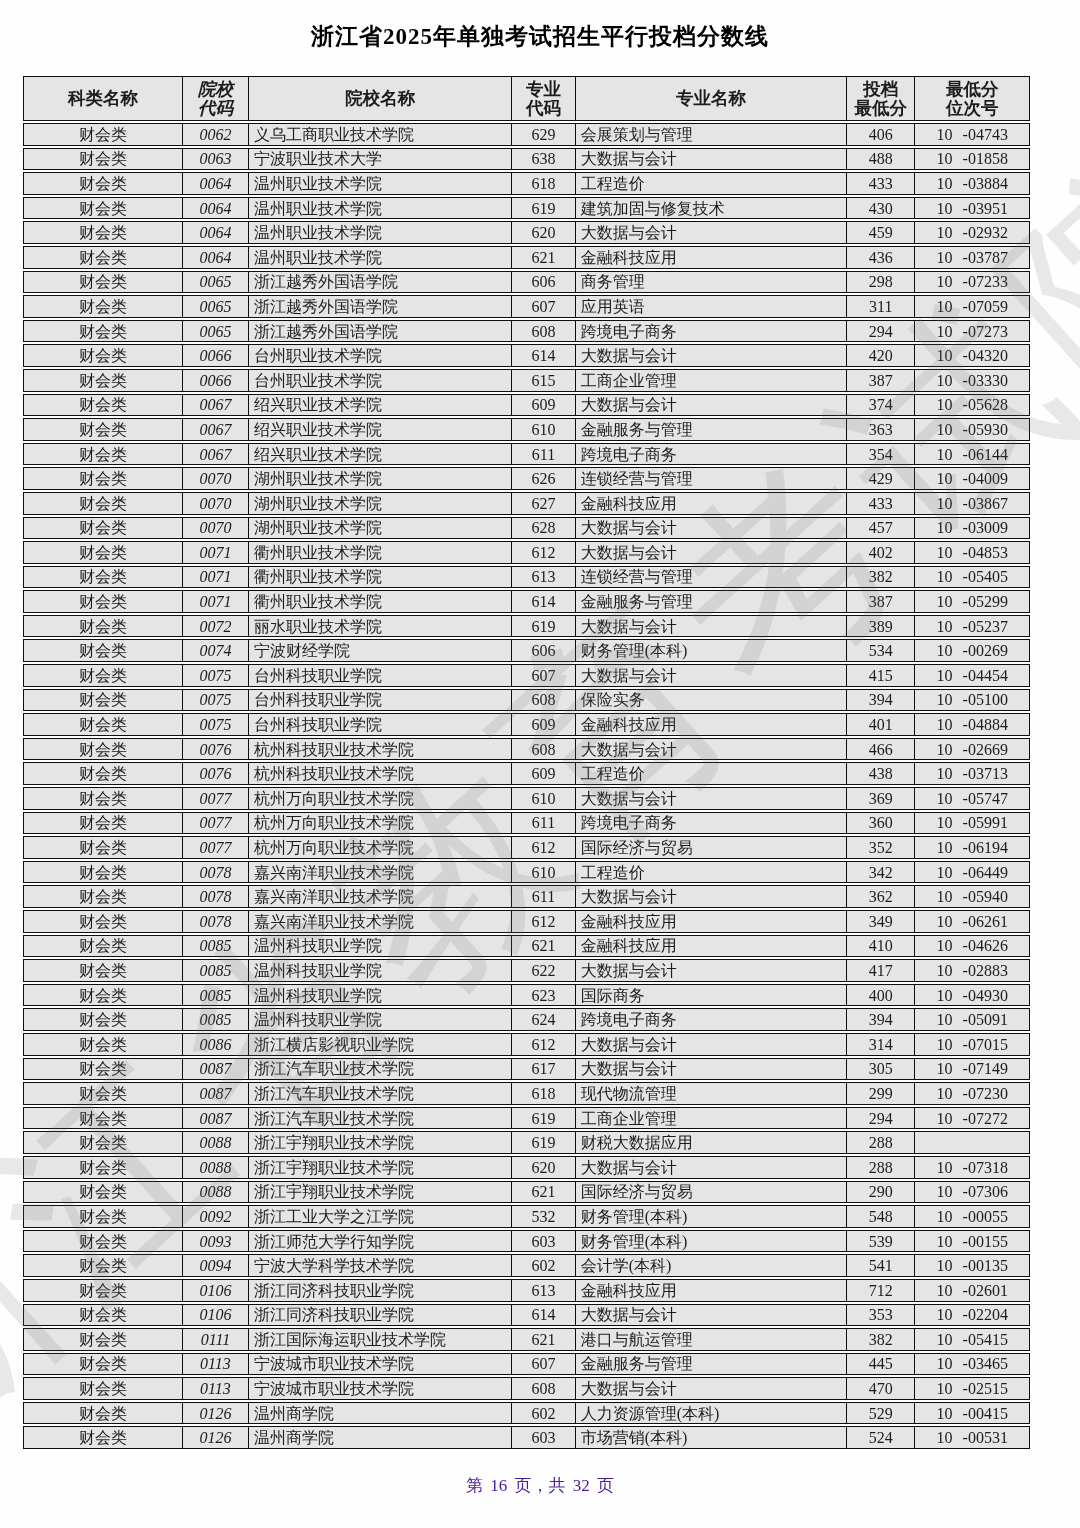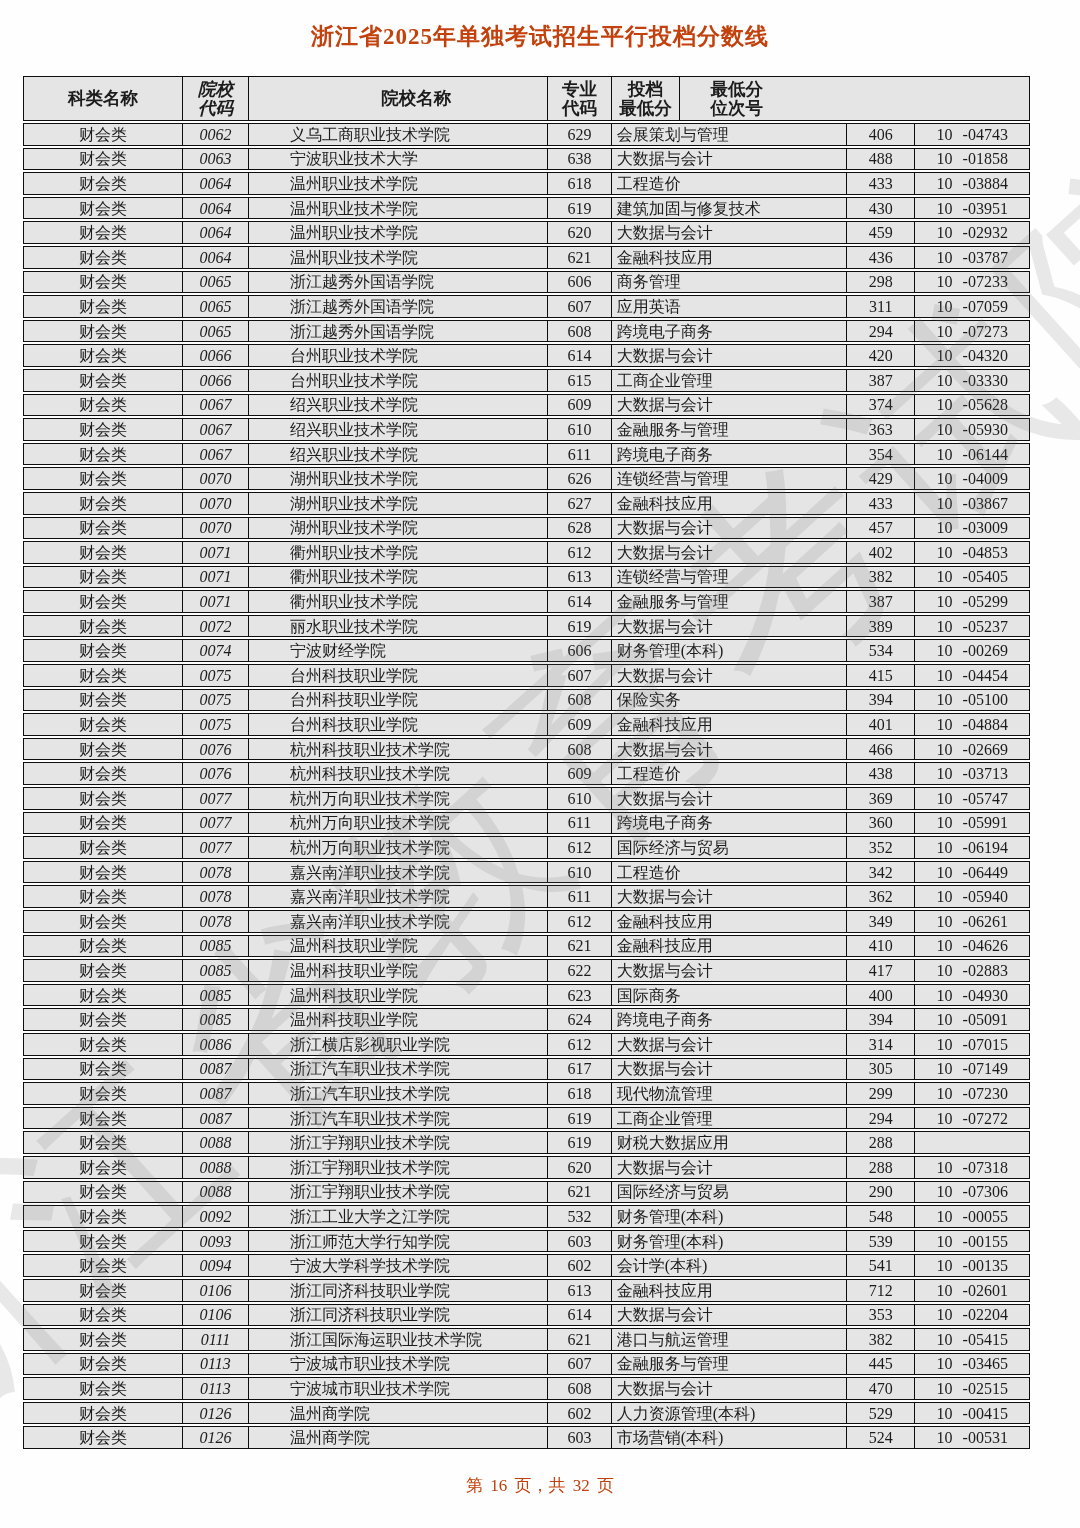--- a/index.html
+++ b/index.html
@@ -16,21 +16,21 @@
     overflow: hidden;
     color: #1c1c1c;
   }
   .title {
     margin: 0;
     padding-top: 21px;
     text-align: center;
     font-size: 23px;
     font-weight: bold;
     letter-spacing: 1px;
-    color: #c2410c;
+    color: #000000;
   }
   .table-wrap {
     position: absolute;
     top: 76px;
     left: 23px;
     width: 1007px;
   }
   .row {
     display: flex;
     box-sizing: border-box;
@@ -63,38 +63,38 @@
     white-space: nowrap;
     line-height: 19px;
   }
   .header-row .cell {
     white-space: pre-line;
     text-align: center;
   }
   .cell:last-child { border-right: none; }
   .c-cat   { width: 15.8%; }
   .c-code  { width: 6.6%; font-style: italic;  }
-  .c-name  { width: 26.2%; margin-left: 36px; }
+  .c-name  { width: 26.2%; }
   .c-mcode { width: 6.3%;  }
   .c-mname { flex: 1;      }
   .c-score { width: 6.8%;  }
   .c-rank  { width: 11.3%; word-spacing: 6px; }
   .body-rows .c-name,
   .body-rows .c-mname {
     justify-content: flex-start;
     padding-left: 5px;
   }
   .footer {
     position: absolute;
     top: 1474px;
     left: 0;
     width: 100%;
     text-align: center;
     font-size: 17px;
-    color: #c2410c;
+    color: #4c1d95;
     word-spacing: 3px;
   }
   .watermark {
     position: absolute;
     left: 50%;
     top: 800px;
     transform: translate(-50%, -50%) rotate(-42deg);
     font-size: 212px;
     letter-spacing: 14px;
     white-space: nowrap;
@@ -112,20 +112,21 @@
   <h1 class="title">浙江省2025年单独考试招生平行投档分数线</h1>
 
   <div class="table-wrap">
     <div class="row header-row">
       <div class="cell c-cat">科类名称</div>
       <div class="cell c-code">院校
 代码</div>
       <div class="cell c-name">院校名称</div>
       <div class="cell c-mcode">专业
 代码</div>
+      <div class="cell c-mname">专业名称</div>
       <div class="cell c-score">投档
 最低分</div>
       <div class="cell c-rank">最低分
 位次号</div>
     </div>
     <div class="body-rows">
   <div class="row">
     <div class="cell c-cat">财会类</div>
     <div class="cell c-code">0062</div>
     <div class="cell c-name">义乌工商职业技术学院</div>

